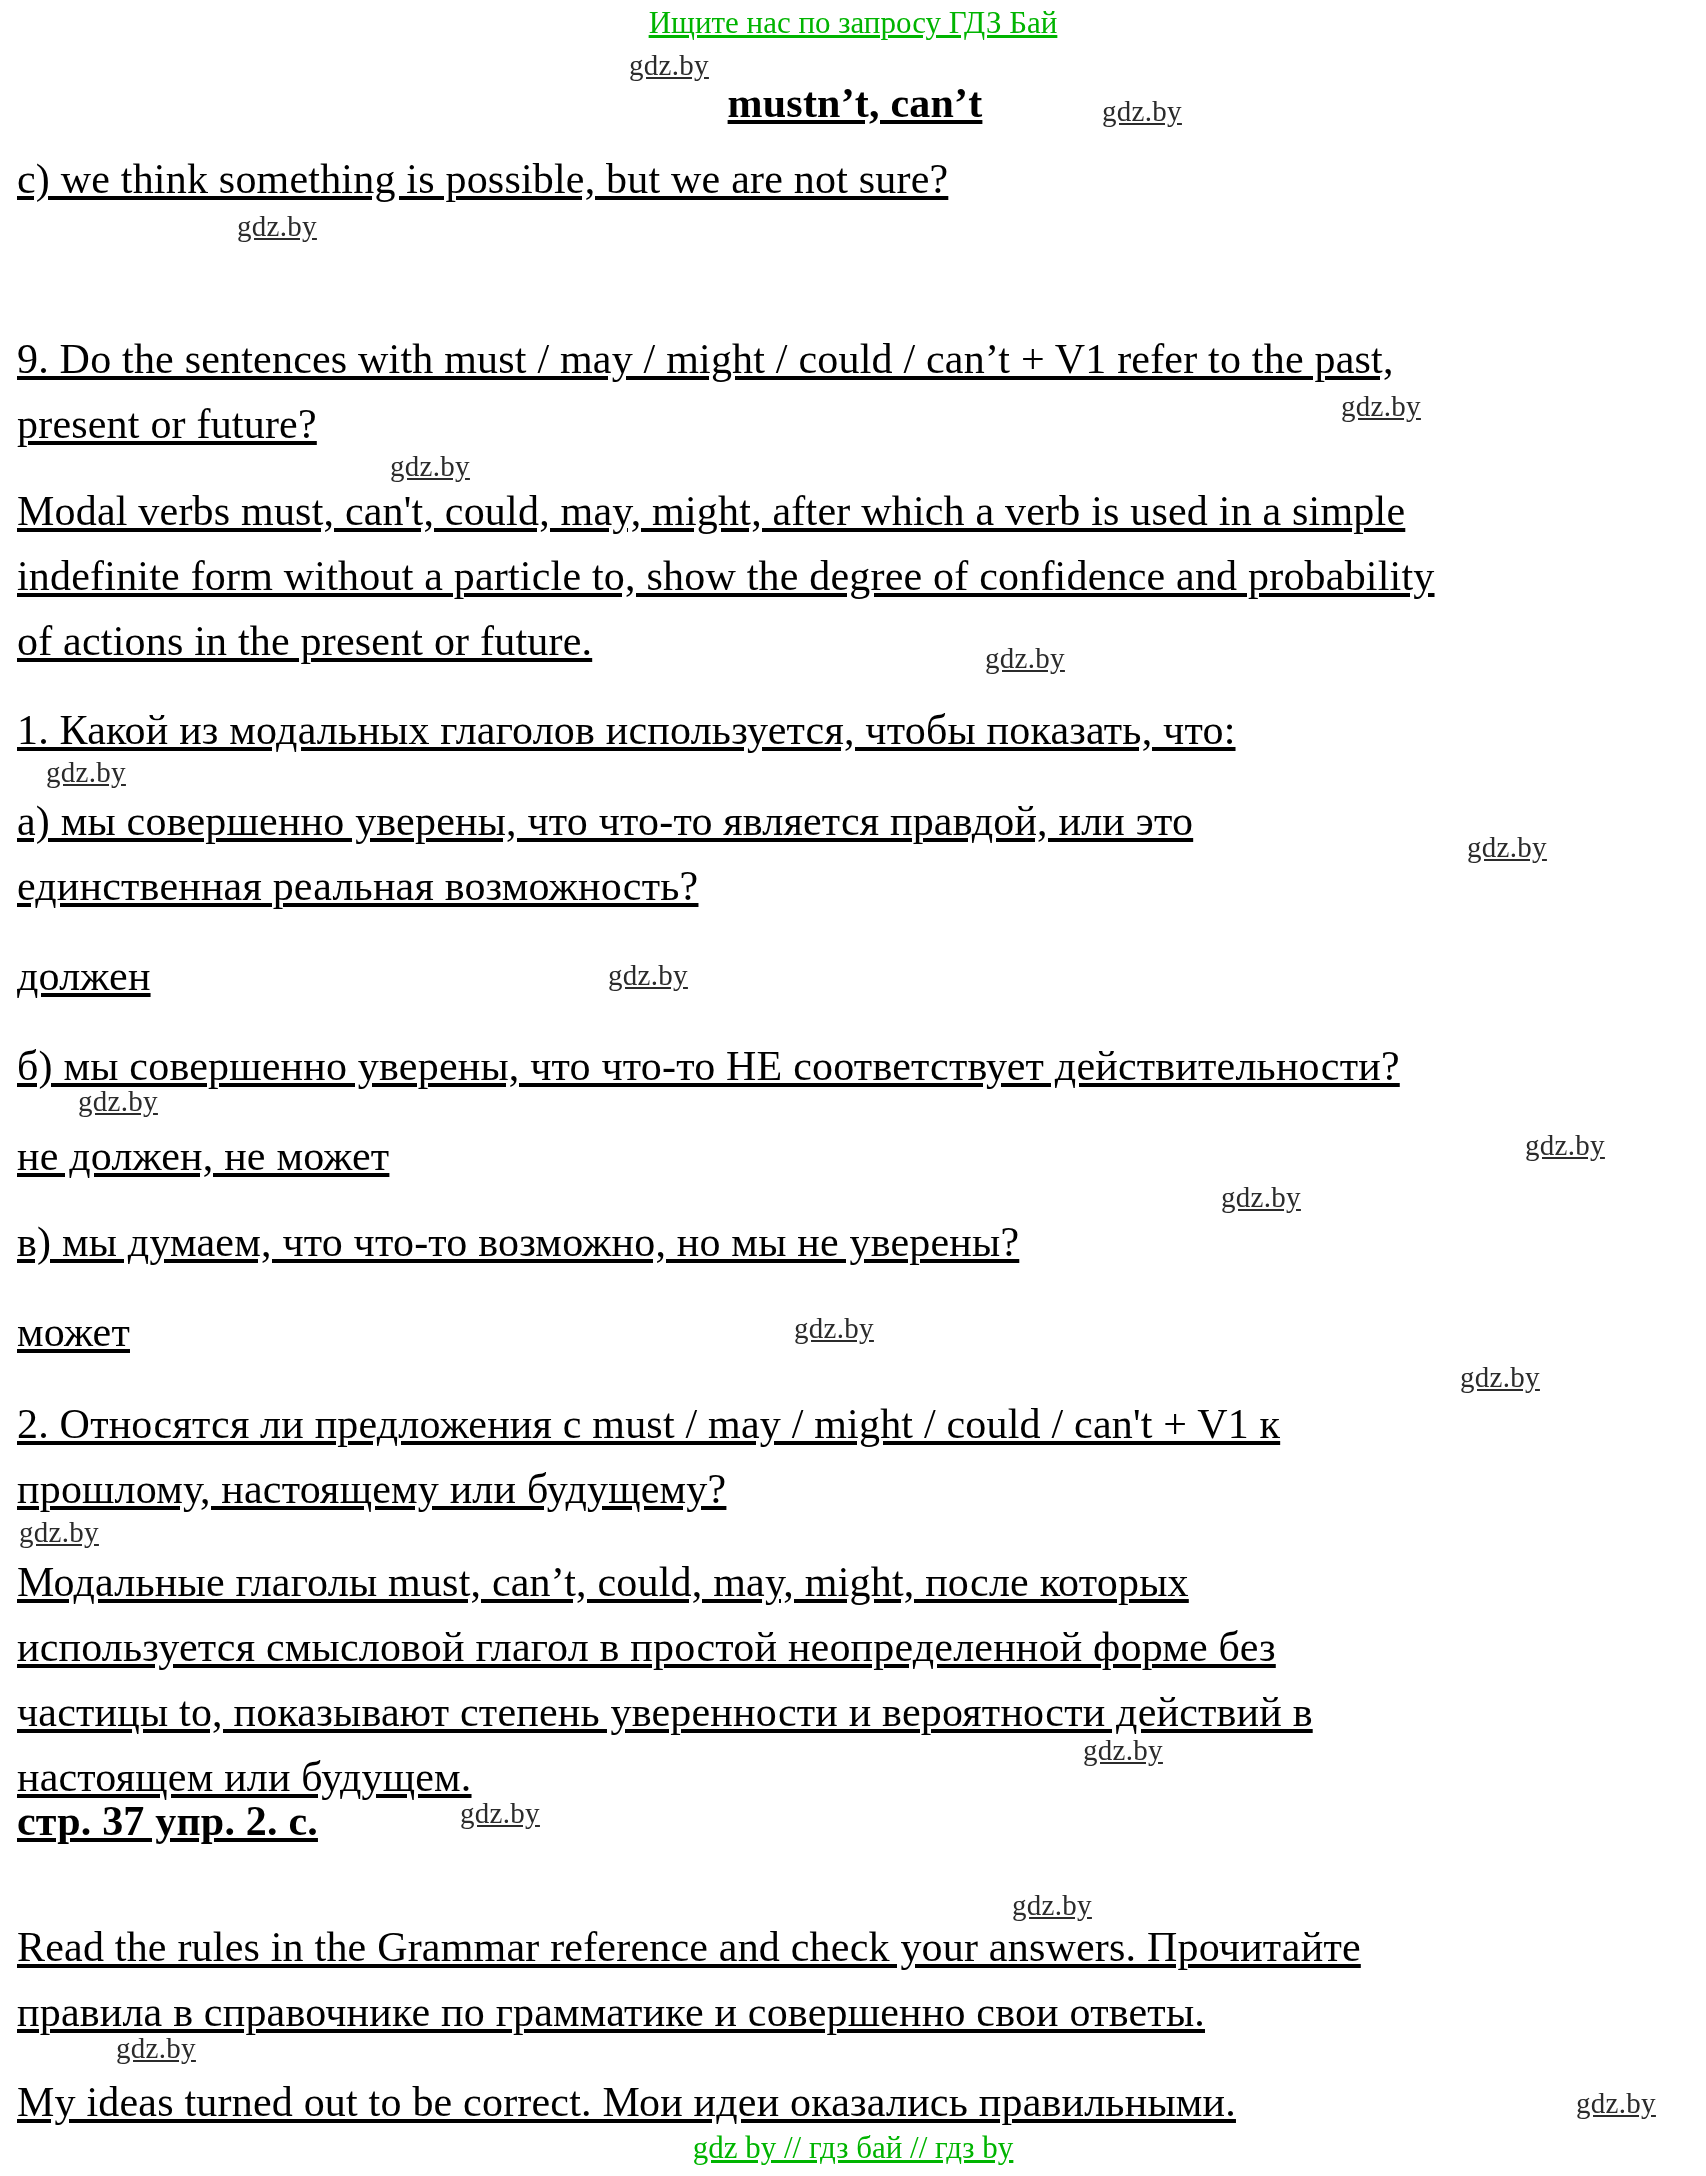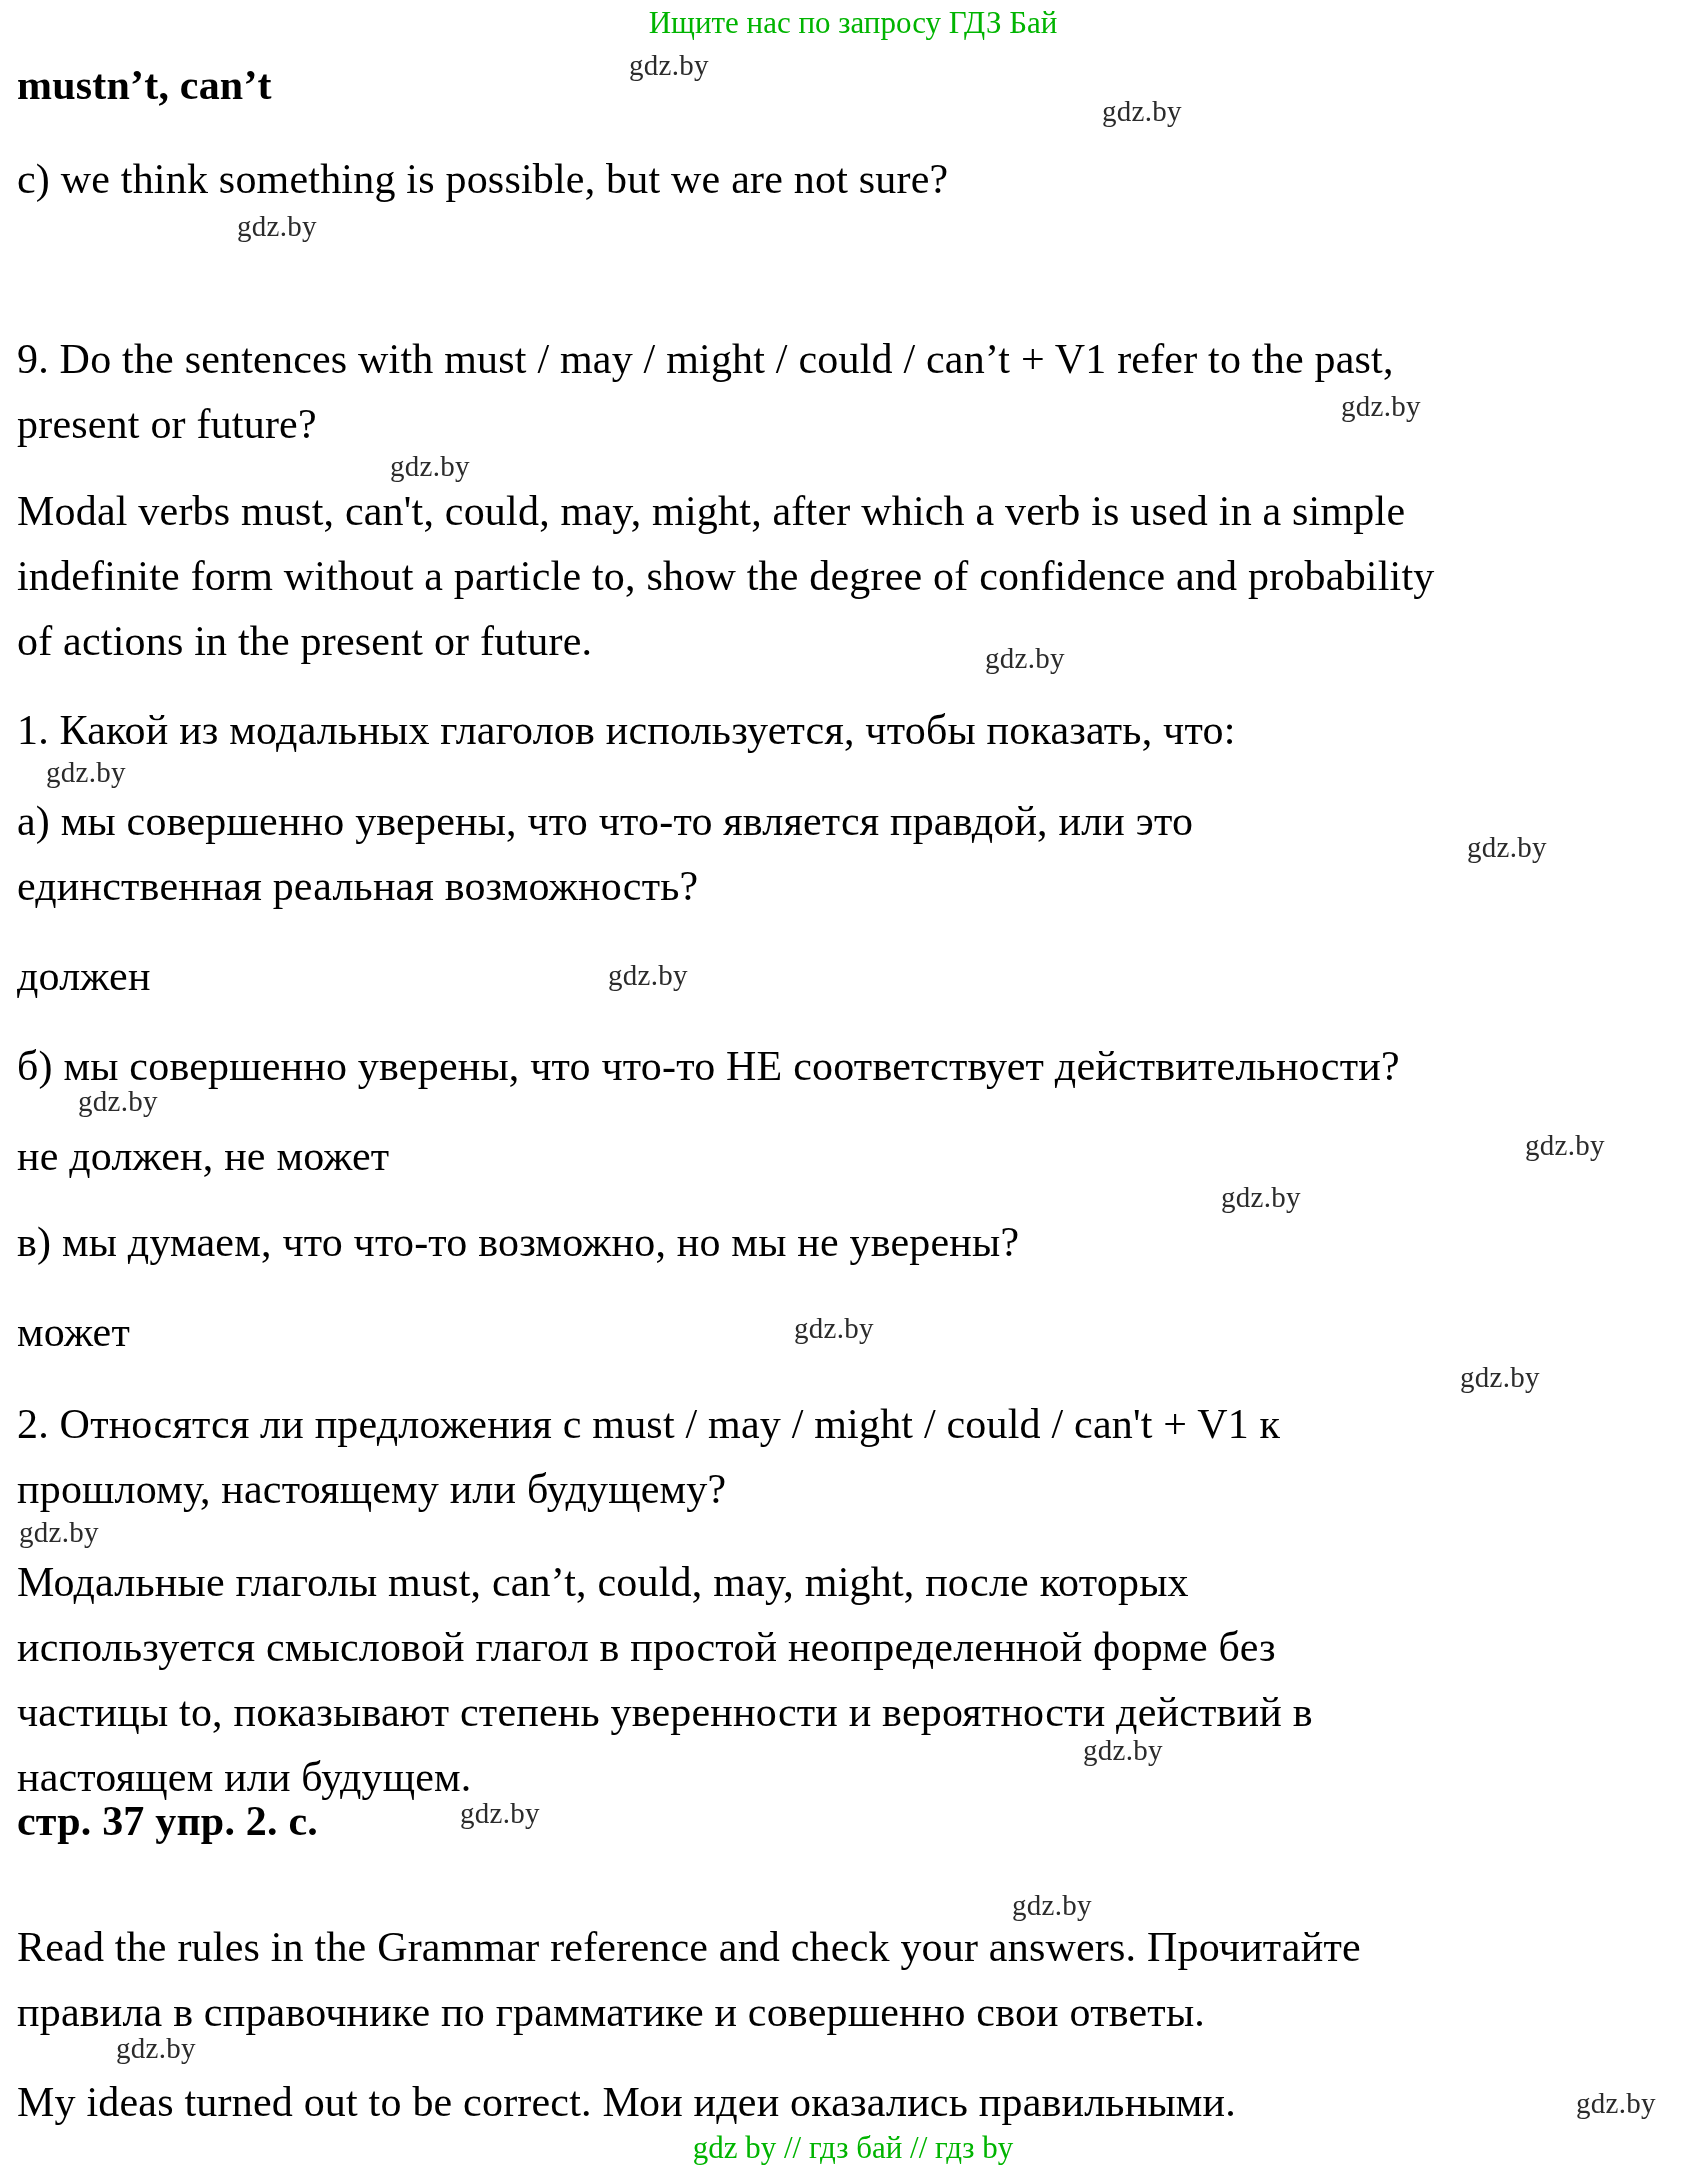--- a/index.html
+++ b/index.html
@@ -1,15 +1,15 @@
 <!DOCTYPE html>
 <html style="font-size:13.6px"><head>
 <meta charset="utf-8">
 <style>
-  * { margin: 0; padding: 0; box-sizing: border-box; }
+  * { margin: 0; padding: 0; box-sizing: border-box; text-decoration: underline; }
   html, body { background: #ffffff; }
   .page {
     position: relative;
     width: 1706px;
     height: 2176px;
     background: #ffffff;
     font-family: "Liberation Serif", "DejaVu Serif", serif;
     color: #000000;
     overflow: hidden;
   }
@@ -39,21 +39,21 @@
     letter-spacing: 0.3px;
   }
 </style>
 </head>
 <body>
 
 <div class="page">
 
   <div class="green" style="top: 5.1px; font-size: 31px;">Ищите нас по запросу ГДЗ Бай</div>
 
-  <div class="txt bold" style="top: 53px;">mustn’t, can’t</div>
+  <div class="txt bold" style="top: 71px; text-align: center;">mustn’t, can’t</div>
 
   <div class="txt" style="top: 147px;">c) we think something is possible, but we are not sure?</div>
 
 
   <div class="txt" style="top: 327px;">9. Do the sentences with must / may / might / could / can’t + V1 refer to the past,
 present or future?</div>
 
   <div class="txt" style="top: 479px;">Modal verbs must, can't, could, may, might, after which a verb is used in a simple
 indefinite form without a particle to, show the degree of confidence and probability
 of actions in the present or future.</div>

